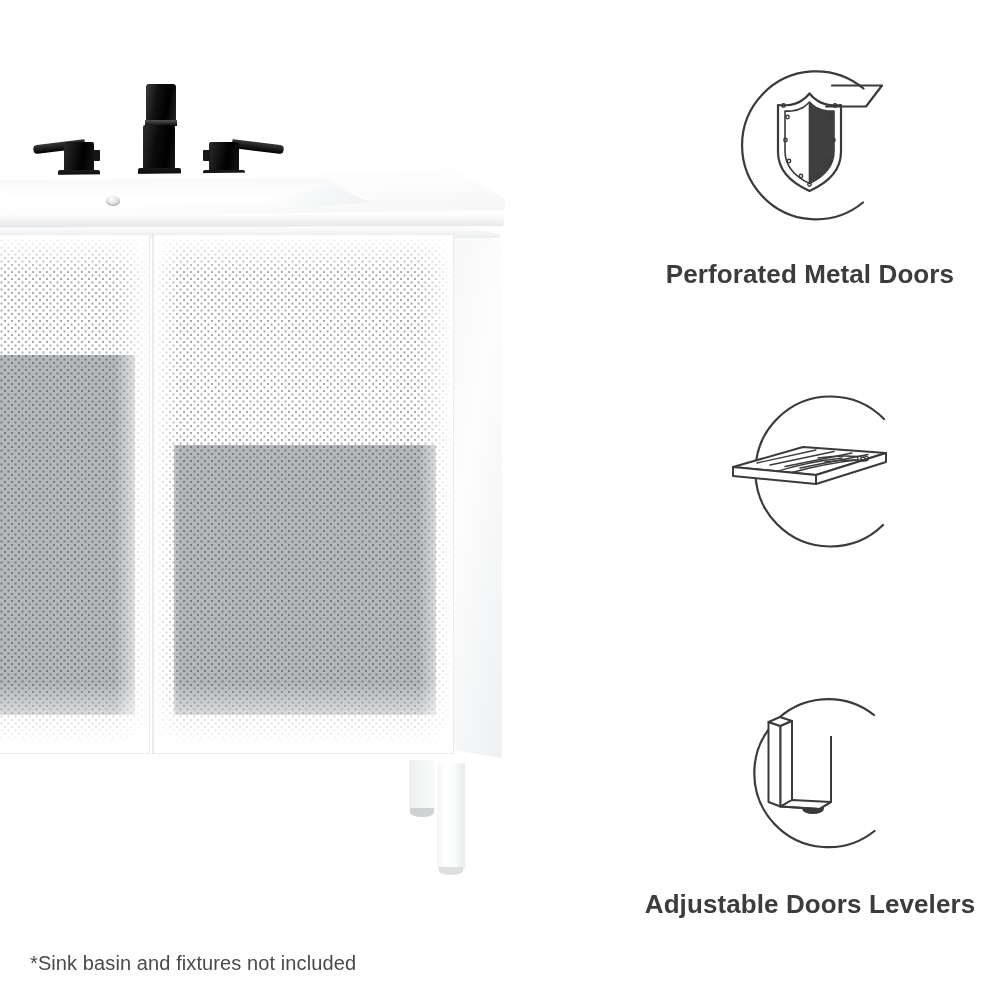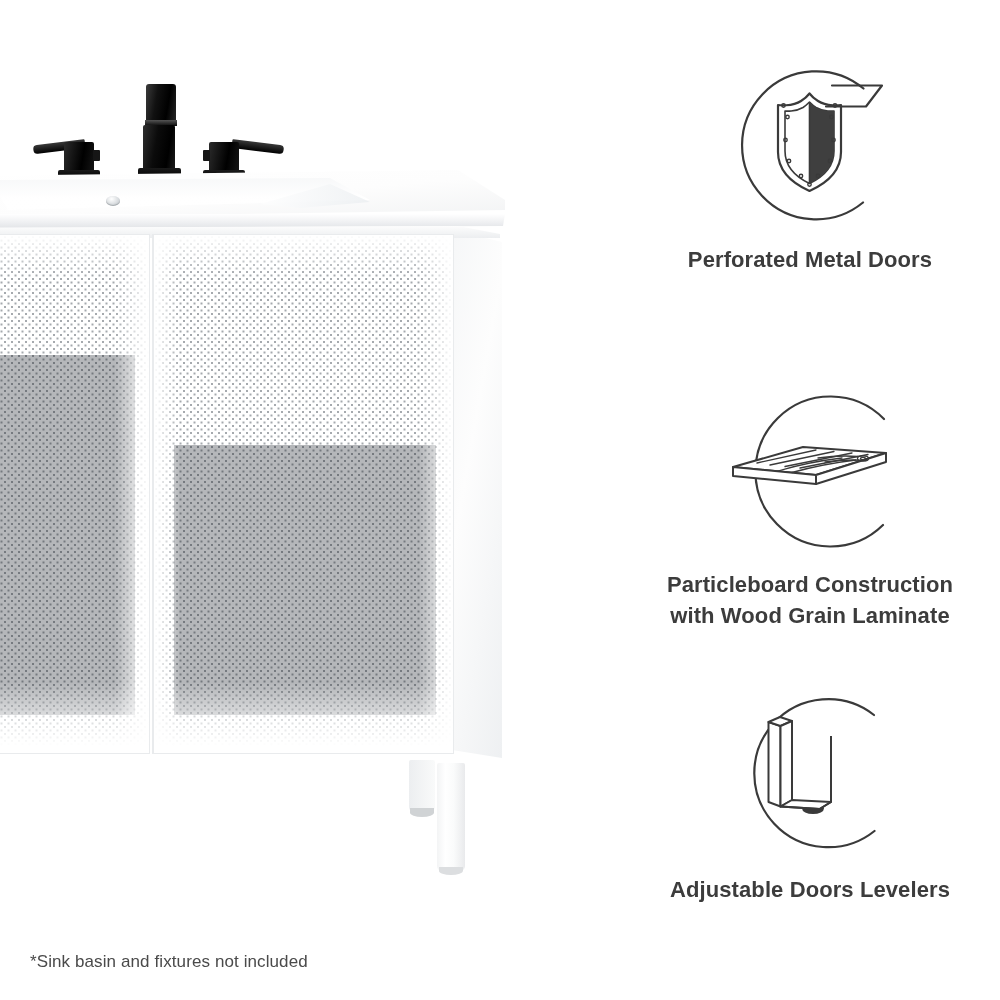--- a/index.html
+++ b/index.html
@@ -222,21 +222,21 @@
     background: #dcdee0;
     border-radius: 0 0 50% 50%;
   }
   #leg-front .leg-foot { left: 2px; bottom: -4px; width: 24px; height: 8px; }
   #leg-back  .leg-foot { left: 1px; bottom: -5px; width: 24px; height: 9px; background:#d0d3d5;}
 
   
   #footnote {
     position: absolute;
     left: 30px; top: 952px;
-    font-size: 17px;
+    font-size: 20px;
     color: #4a4a4a;
     letter-spacing: 0.1px;
     white-space: nowrap;
   }
 
   
   #features {
     position: absolute;
     left: 620px; top: 0;
     width: 380px; height: 1000px;
@@ -249,22 +249,22 @@
   #feature-0 { top: 60px; }
   #feature-1 { top: 385px; }
   #feature-2 { top: 690px; }
 
   .feature-icon {
     width: 380px;
     height: 172px;
     display: block;
   }
   .feature-label {
-    margin-top: 12px;
-    font-size: 22px;
+    margin-top: 24px;
+    font-size: 26px;
     font-weight: bold;
     color: #3c3c3c;
     line-height: 1.42;
     letter-spacing: 0.1px;
   }
 </style>
 </head>
 <body>
 
 <div id="product-photo">
@@ -391,24 +391,20 @@
         <path d="M 165 81.5 L 232 68"></path>
         <path d="M 180 83 L 248 69.5"></path>
         <path d="M 158 86 C 178 80 196 76 222 73"></path>
         <path d="M 172 87.5 C 192 82 210 78 236 75"></path>
         <path d="M 198 73 C 212 71 226 70.5 238 71.5"></path>
         <path d="M 205 77 C 220 75 234 74.5 246 75.5"></path>
         <ellipse cx="243" cy="73.5" rx="5.5" ry="2.6"></ellipse>
         <ellipse cx="243" cy="73.5" rx="2.5" ry="1.2"></ellipse>
       </g>
     </svg>
-    <div class="feature-label">
-      <span>Particleboard Construction</span><br>
-      <span>with Wood Grain Laminate</span>
-    </div>
   </div>
 
   <div class="feature" id="feature-2">
     <svg class="feature-icon" viewBox="0 0 380 172">
       <g fill="none" stroke="#3a3a3a" stroke-width="2.2" stroke-linecap="round" stroke-linejoin="round">
 
         <path d="M 254 25 A 74 74 0 1 0 254.5 141"></path>
       </g>
 
       <ellipse cx="193" cy="118.5" rx="11" ry="5.5" fill="#3a3a3a" stroke="none"></ellipse>

